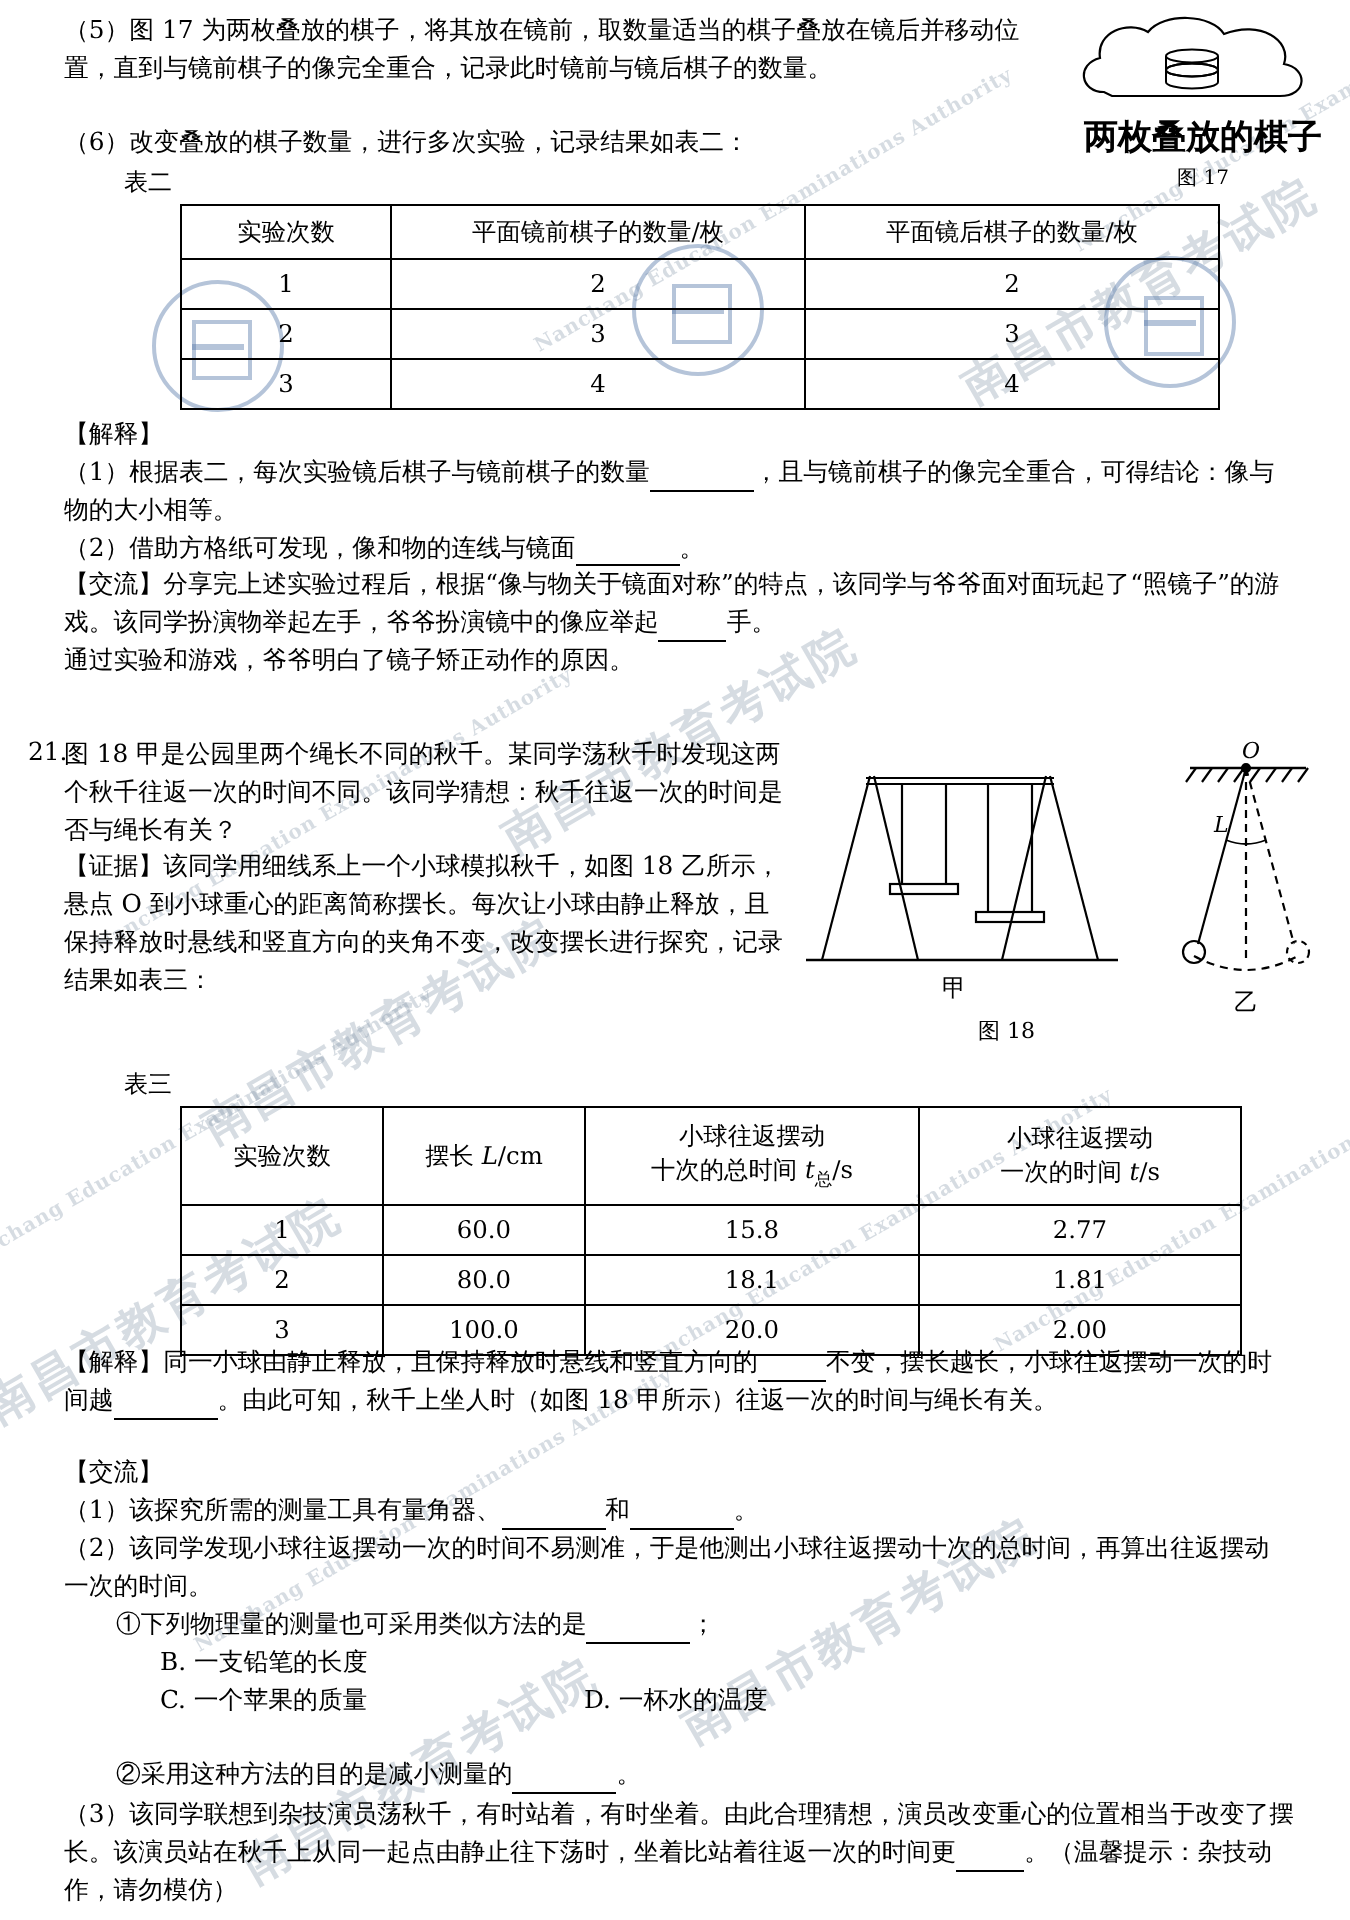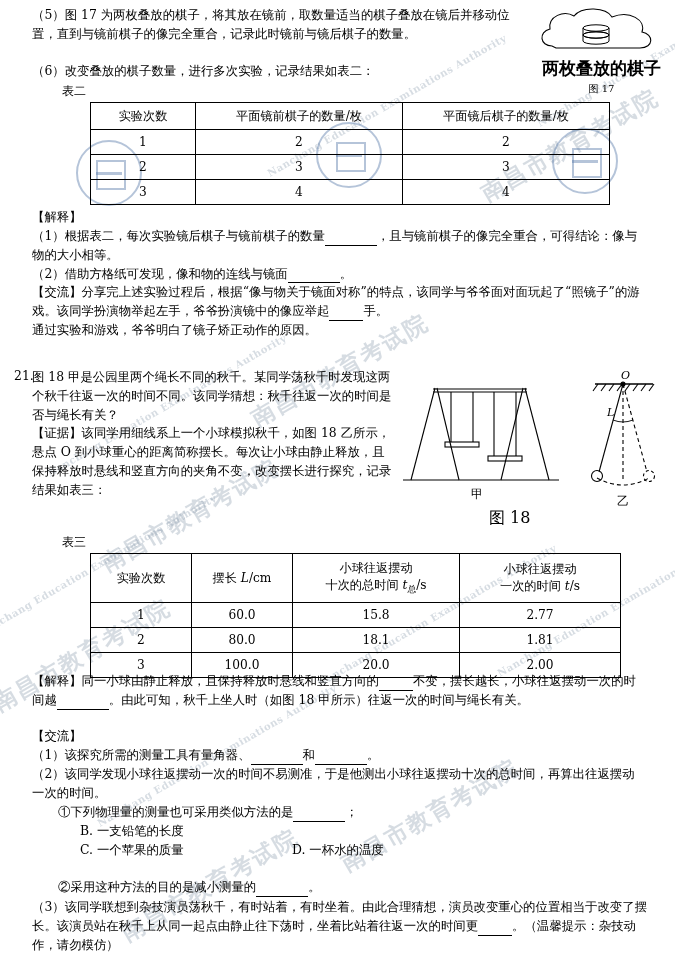--- a/index.html
+++ b/index.html
@@ -136,21 +136,21 @@
     z-index: 10;
   }
   .fig18 .sub {
     position: absolute;
     font-size: 12px;
   }
   .fig18 .cap {
     position: absolute;
     bottom: -2px;
     left: 90px;
-    font-size: 16px;
+    font-size: 11px;
   }
 
   .sup { font-size: 0.72em; vertical-align: sub; }
   .itx { font-style: italic; font-family: "DejaVu Serif", serif; }
 </style>
 </head>
 <body>
 
 <div class="page">
 

